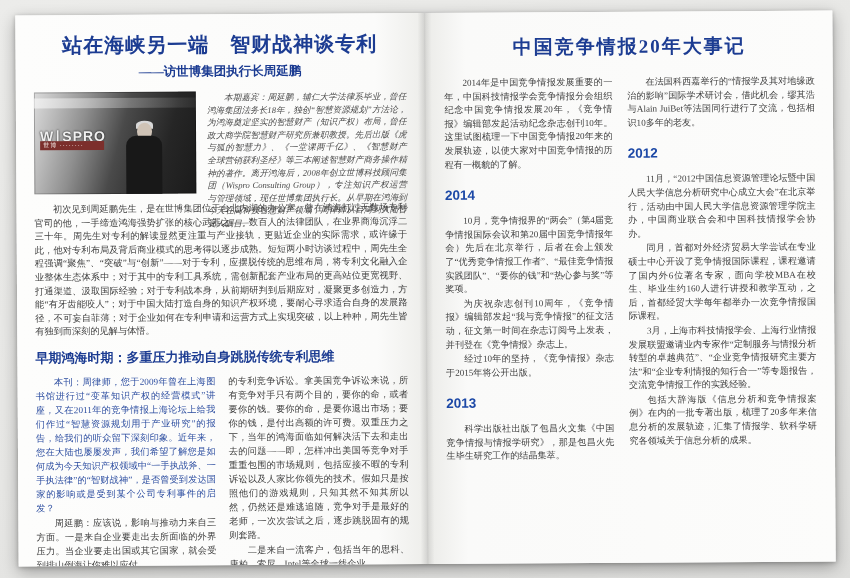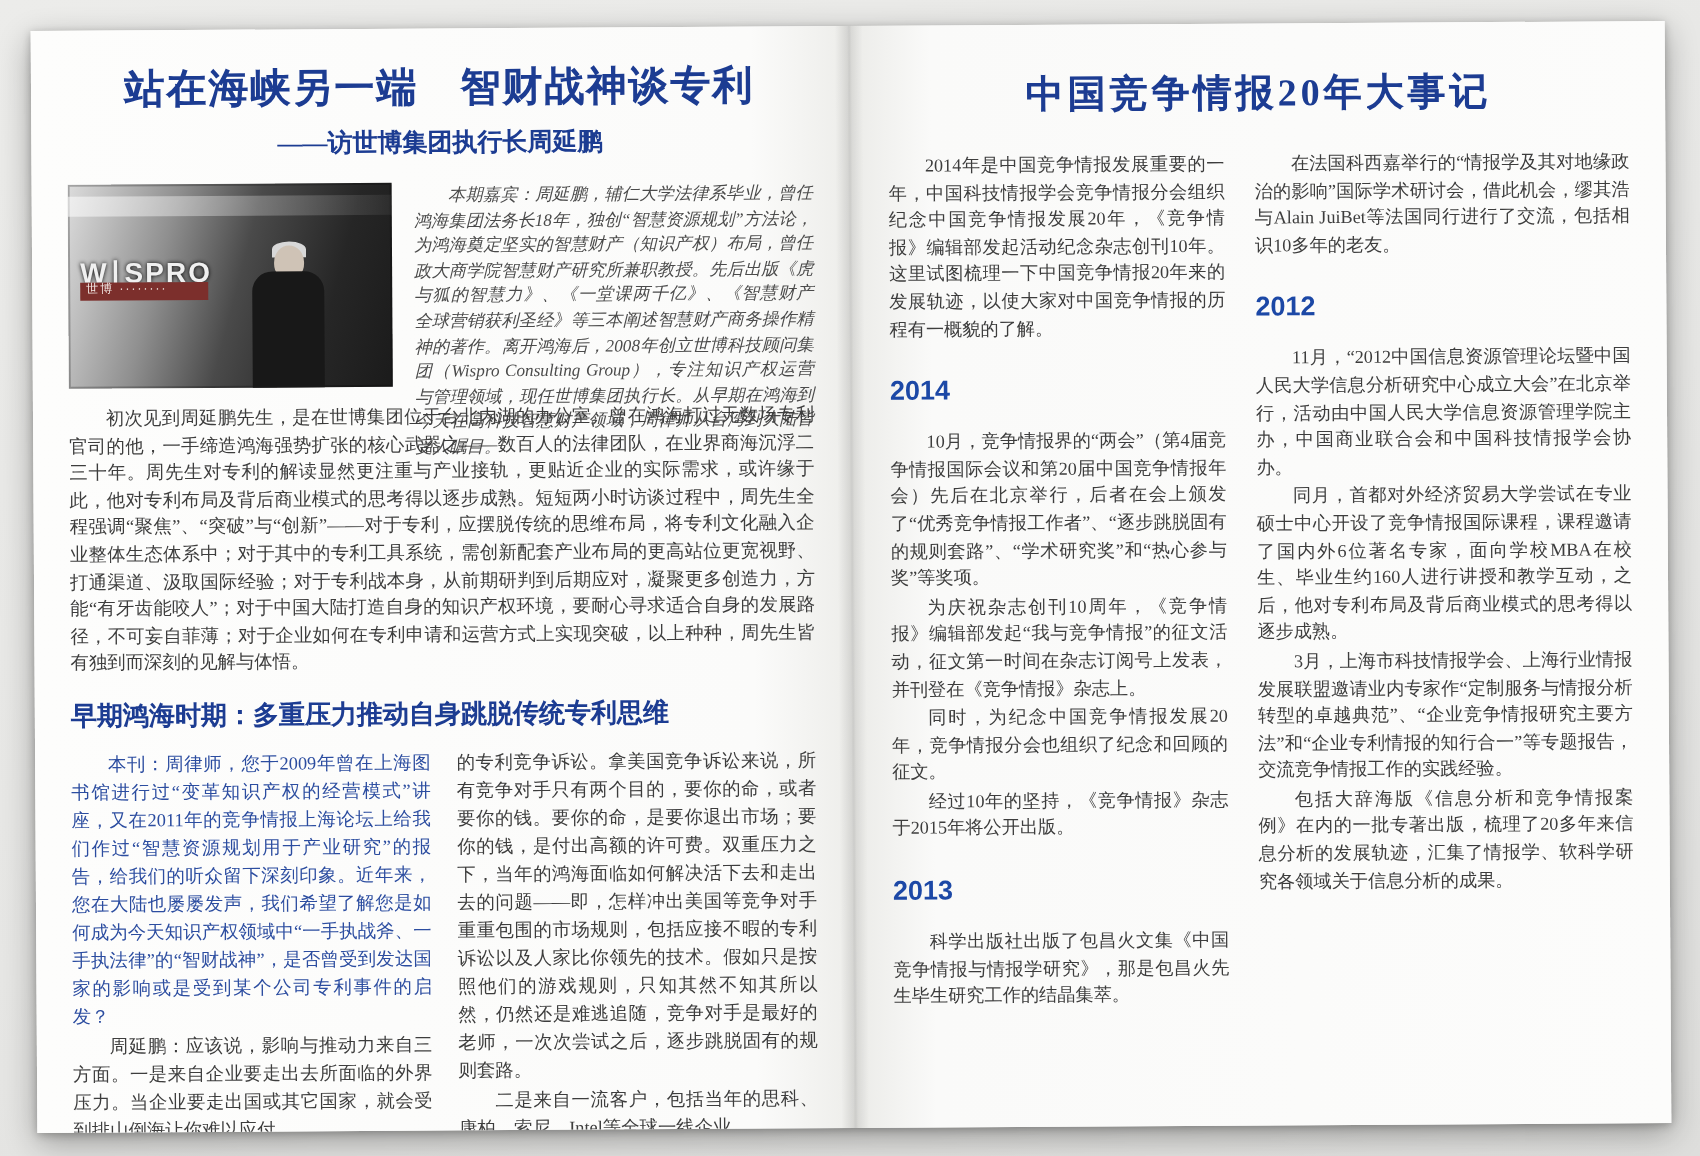--- a/index.html
+++ b/index.html
@@ -97,36 +97,35 @@
   </div>
 
   <div class="page pright">
     <div class="r-title">中国竞争情报20年大事记</div>
 
     <div class="r-cols">
       <div class="r-col1">
         <p class="rp">2014年是中国竞争情报发展重要的一年，中国科技情报学会竞争情报分会组织纪念中国竞争情报发展20年，《竞争情报》编辑部发起活动纪念杂志创刊10年。这里试图梳理一下中国竞争情报20年来的发展轨迹，以使大家对中国竞争情报的历程有一概貌的了解。</p>
 
         <div class="year">2014</div>
-        <p class="rp">10月，竞争情报界的“两会”（第4届竞争情报国际会议和第20届中国竞争情报年会）先后在北京举行，后者在会上颁发了“优秀竞争情报工作者”、“逐步跳脱固有的规则套路”、“学术研究奖”和“热心参与奖”等奖项。</p>
+        <p class="rp">10月，竞争情报界的“两会”（第4届竞争情报国际会议和第20届中国竞争情报年会）先后在北京举行，后者在会上颁发了“优秀竞争情报工作者”、“最佳竞争情报实践团队”、“要你的钱”和“热心参与奖”等奖项。</p>
         <p class="rp">为庆祝杂志创刊10周年，《竞争情报》编辑部发起“我与竞争情报”的征文活动，征文第一时间在杂志订阅号上发表，并刊登在《竞争情报》杂志上。</p>
-        <p class="rp">同时，为纪念中国竞争情报发展20年，竞争情报分会也组织了纪念和回顾的征文。</p>
         <p class="rp">经过10年的坚持，《竞争情报》杂志于2015年将公开出版。</p>
 
         <div class="year">2013</div>
         <p class="rp">科学出版社出版了包昌火文集《中国竞争情报与情报学研究》，那是包昌火先生毕生研究工作的结晶集萃。</p>
 
       </div>
 
       <div class="r-col2">
         <p class="rp noind">在法国科西嘉举行的“情报学及其对地缘政治的影响”国际学术研讨会，借此机会，缪其浩与Alain JuiBet等法国同行进行了交流，包括相识10多年的老友。</p>
 
         <div class="year">2012</div>
         <p class="rp">11月，“2012中国信息资源管理论坛暨中国人民大学信息分析研究中心成立大会”在北京举行，活动由中国人民大学信息资源管理学院主办，中国商业联合会和中国科技情报学会协办。</p>
-        <p class="rp">同月，首都对外经济贸易大学尝试在专业硕士中心开设了竞争情报国际课程，课程邀请了国内外6位著名专家，面向学校MBA在校生、毕业生约160人进行讲授和教学互动，之后，他对专利布局及背后商业模式的思考得以逐步成熟。</p>
+        <p class="rp">同月，首都对外经济贸易大学尝试在专业硕士中心开设了竞争情报国际课程，课程邀请了国内外6位著名专家，面向学校MBA在校生、毕业生约160人进行讲授和教学互动，之后，首都经贸大学每年都举办一次竞争情报国际课程。</p>
         <p class="rp">3月，上海市科技情报学会、上海行业情报发展联盟邀请业内专家作“定制服务与情报分析转型的卓越典范”、“企业竞争情报研究主要方法”和“企业专利情报的知行合一”等专题报告，交流竞争情报工作的实践经验。</p>
         <p class="rp">包括大辞海版《信息分析和竞争情报案例》在内的一批专著出版，梳理了20多年来信息分析的发展轨迹，汇集了情报学、软科学研究各领域关于信息分析的成果。</p>
       </div>
     </div>
     <div class="pageedge"></div>
   </div>
 
   <div class="fold"></div>
 </div>
 

